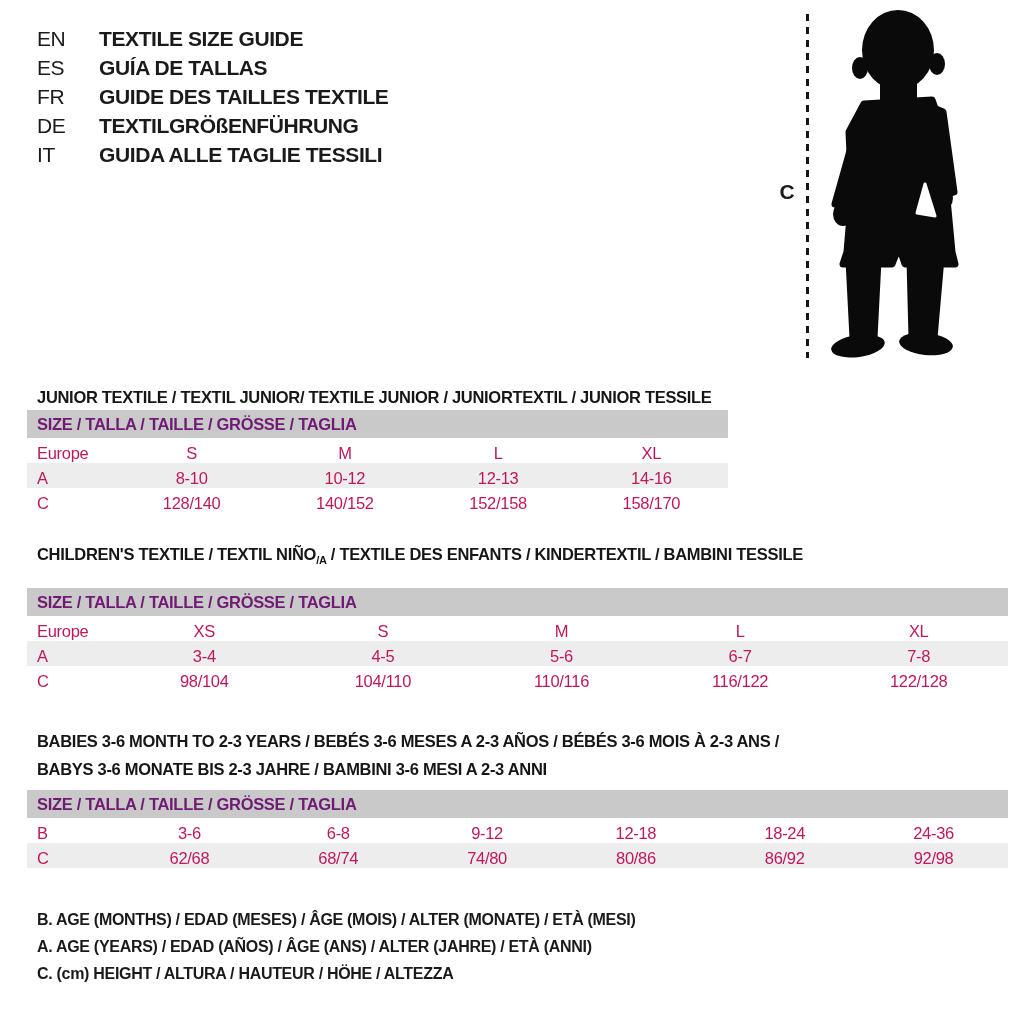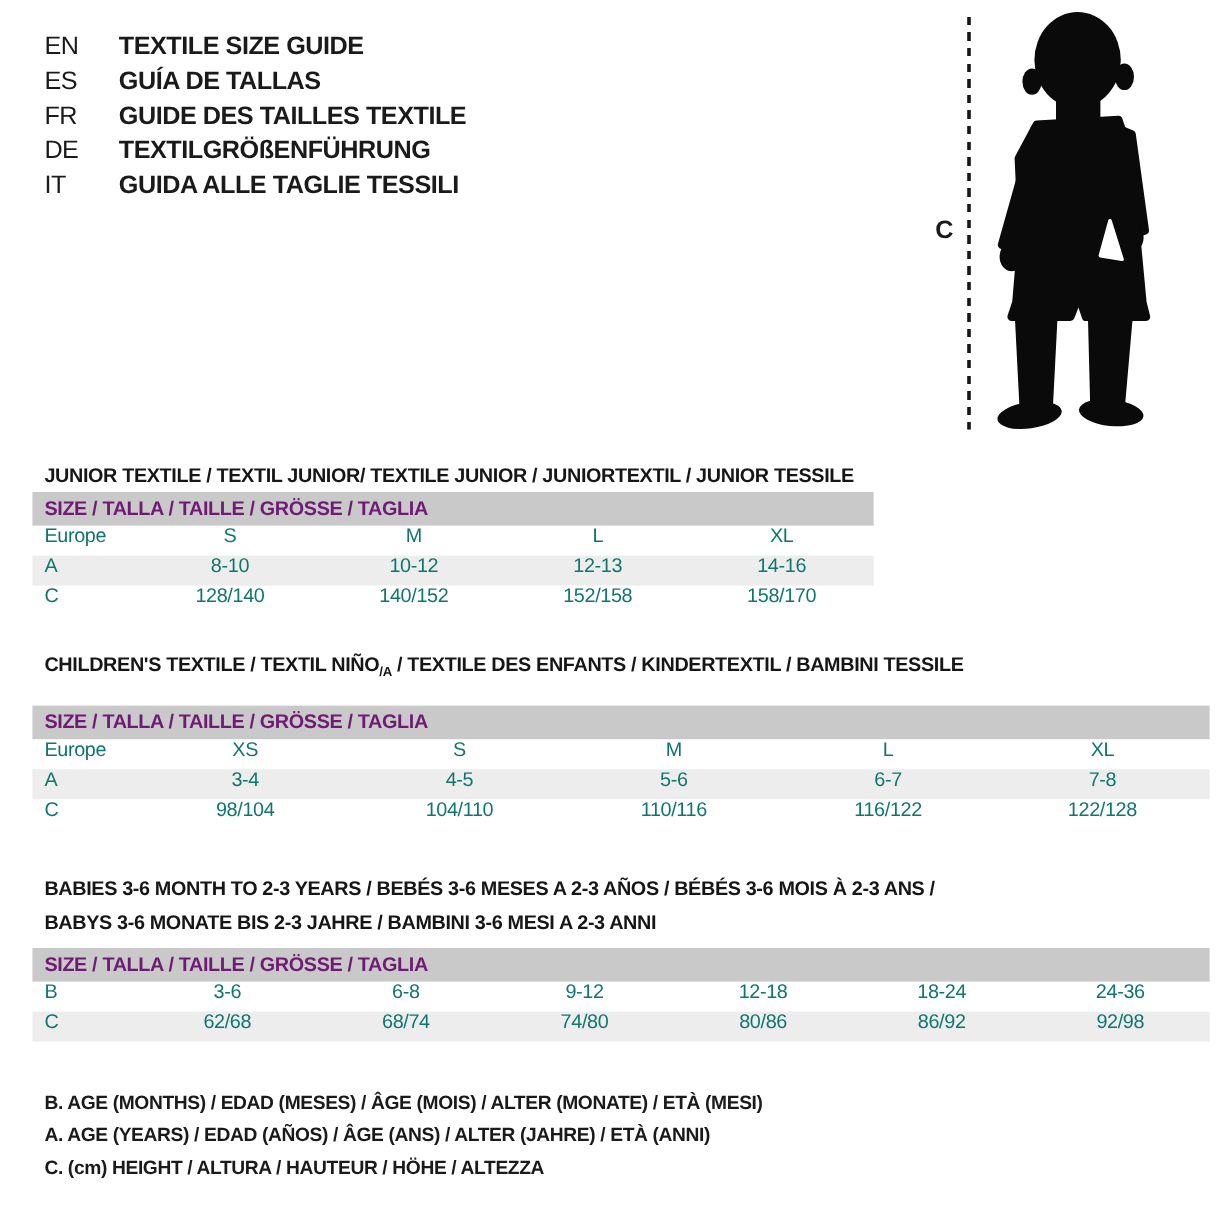--- a/index.html
+++ b/index.html
@@ -34,21 +34,21 @@
   .sub{ font-size:11px; vertical-align:sub; }
   
   .sg-table{ position:absolute; left:27px; }
   .tw-junior{ top:410px; width:701px; }
   .tw-children{ top:588px; width:981px; }
   .tw-babies{ top:790px; width:981px; }
   .thead{
     height:28px; line-height:28px; padding-left:10px;
     font-weight:700; font-size:16.5px; letter-spacing:-0.3px; color:#701a75;
   }
-  .trow{ display:flex; height:25px; align-items:flex-start; font-size:16.5px; letter-spacing:-0.3px; color:#0f766e; }
+  .trow{ display:flex; height:25px; align-items:flex-end; font-size:16.5px; letter-spacing:-0.3px; color:#be185d; }
   .tlabel{ width:88px; padding-left:10px; }
   .tcell{ flex:1; text-align:center; }
   
   .footnotes{ position:absolute; left:37px; top:906px; }
   .footnote{ height:27px; line-height:27px; font-weight:700; font-size:16px; letter-spacing:-0.3px; white-space:nowrap; }
 </style>
 </head>
 <body>
 
 <div class="canvas">

